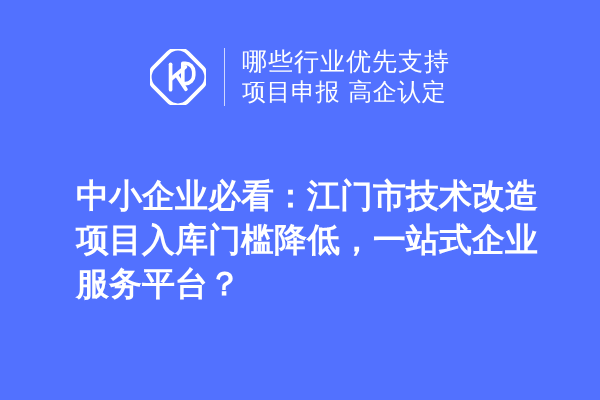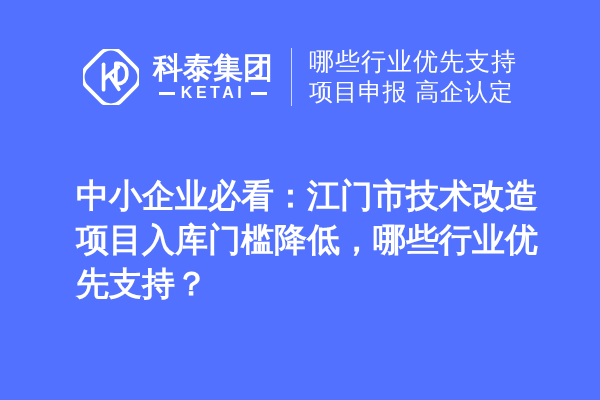--- a/index.html
+++ b/index.html
@@ -154,35 +154,27 @@
       <svg class="logo-mark" viewBox="0 0 64 64" aria-hidden="true">
         <g fill="none" stroke="#ffffff" stroke-width="4.2" stroke-linecap="round" stroke-linejoin="round">
           <path d="M20.5 4.5 H43.5 A16 16 0 0 1 59.5 20.5 V43.5 A16 16 0 0 1 43.5 59.5 H20.5 A16 16 0 0 1 4.5 43.5 V20.5 A16 16 0 0 1 20.5 4.5 Z" transform="rotate(45 32 32)"></path>
           <path d="M23.5 17.5 V46.5"></path>
           <path d="M40.5 20.5 L24.5 34.0"></path>
           <path d="M30.0 29.5 L41.0 46.0"></path>
           <path d="M37.5 16.5 H40.5 A9.5 9.5 0 0 1 50 26 V30 A9.5 9.5 0 0 1 40.5 39.5 H37.5 Z"></path>
         </g>
       </svg>
 
-      <div class="wordmark">
-        <div class="wordmark-cn">科泰集团</div>
-        <div class="wordmark-en-row">
-          <span class="wm-rule"></span>
-          <span class="wordmark-en">KETAI</span>
-          <span class="wm-rule"></span>
-        </div>
-      </div>
 
     </div>
 
     <div class="divider"></div>
 
     <div class="tagline">
       <div class="tagline-main">哪些行业优先支持</div>
       <div class="tagline-sub">项目申报 高企认定</div>
     </div>
 
   </div>
 
-  <h1 class="headline">中小企业必看：江门市技术改造项目入库门槛降低，哪些行业优先支持？</h1>
+  <h1 class="headline">中小企业必看：江门市技术改造项目入库门槛降低，一站式企业服务平台？</h1>
 
 </div>
 
 </body></html>

